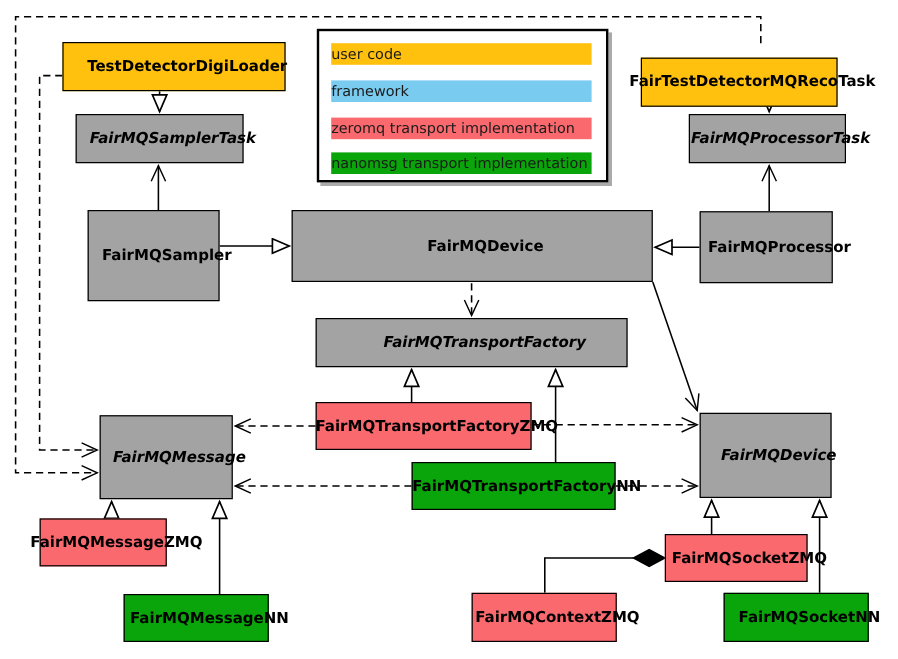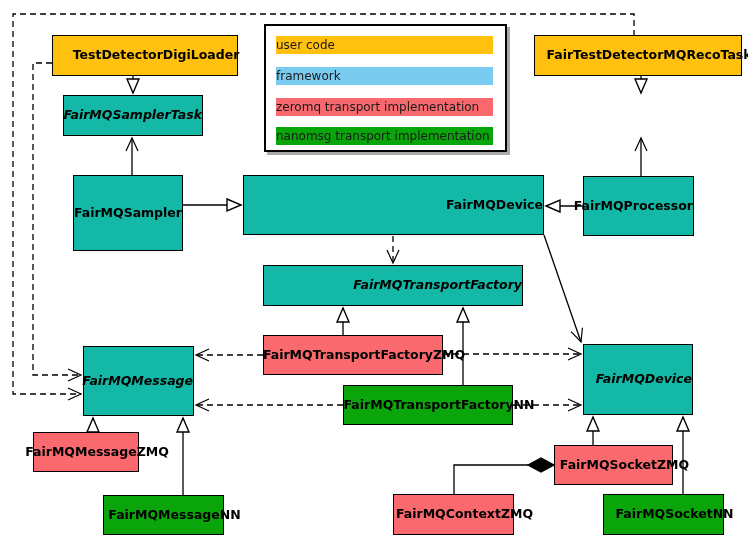--- a/index.html
+++ b/index.html
@@ -8,21 +8,21 @@
     font-family:"DejaVu Sans","Liberation Sans",sans-serif; overflow:hidden;
   }
   svg.edges { position:absolute; left:0; top:0; width:748px; height:549px; }
   .node {
     position:absolute; border:1.5px solid #000; box-sizing:border-box;
     display:flex; align-items:center; justify-content:center; text-align:center;
     font-size:12.5px; font-weight:bold; color:#000; line-height:1.15;padding-left:22px;
   }
   .node.abstract { font-style:italic; }
   .c-user { background:#FFC10D; }
-  .c-fw   { background:#14b8a6;justify-content:flex-end; }
+  .c-fw   { background:#a3a3a3; }
   .c-zmq  { background:#F9696E;justify-content:center; }
   .c-nn   { background:#0AA50A; }
   .legend {
     position:absolute; left:264px; top:24px; width:243px; height:128px;
     background:#fff; border:2px solid #000; box-sizing:border-box;
     box-shadow:3px 3px 0 #aaa;
   }
   .legend-row {
     position:absolute; left:10px; width:217px; height:18px;
     display:flex; align-items:center; justify-content:flex-start;
@@ -90,25 +90,28 @@
       <span>zeromq transport implementation</span>
     </div>
     <div class="legend-row lg-3">
       <span>nanomsg transport implementation</span>
     </div>
   </div>
 
   <div class="node c-user" style="left:52px;top:35px;width:186px;height:41px">
     <span>TestDetectorDigiLoader</span>
   </div>
-  <div class="node c-user" style="left:534px;top:35px;width:208px;height:41px">
+  <div class="node c-user" style="left:534px;top:48px;width:164px;height:41px">
     <span>FairTestDetectorMQRecoTask</span>
   </div>
   <div class="node c-fw abstract" style="left:63px;top:95px;width:140px;height:41px">
     <span>FairMQSamplerTask</span>
+  </div>
+  <div class="node c-fw abstract" style="left:574px;top:95px;width:131px;height:41px">
+    <span>FairMQProcessorTask</span>
   </div>
   <div class="node c-fw" style="left:73px;top:175px;width:110px;height:76px">
     <span>FairMQSampler</span>
   </div>
   <div class="node c-fw" style="left:243px;top:175px;width:301px;height:60px">
     <span>FairMQDevice</span>
   </div>
   <div class="node c-fw" style="left:583px;top:176px;width:111px;height:60px">
     <span>FairMQProcessor</span>
   </div>

